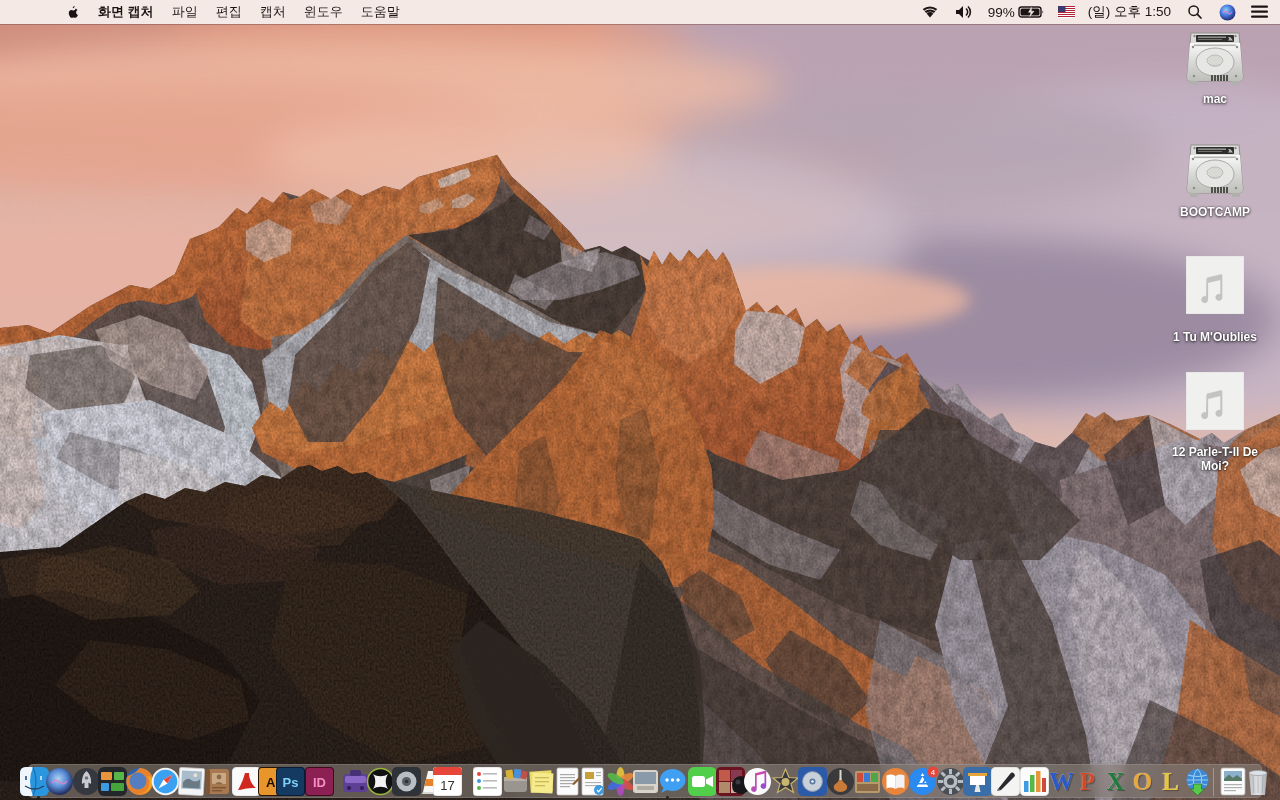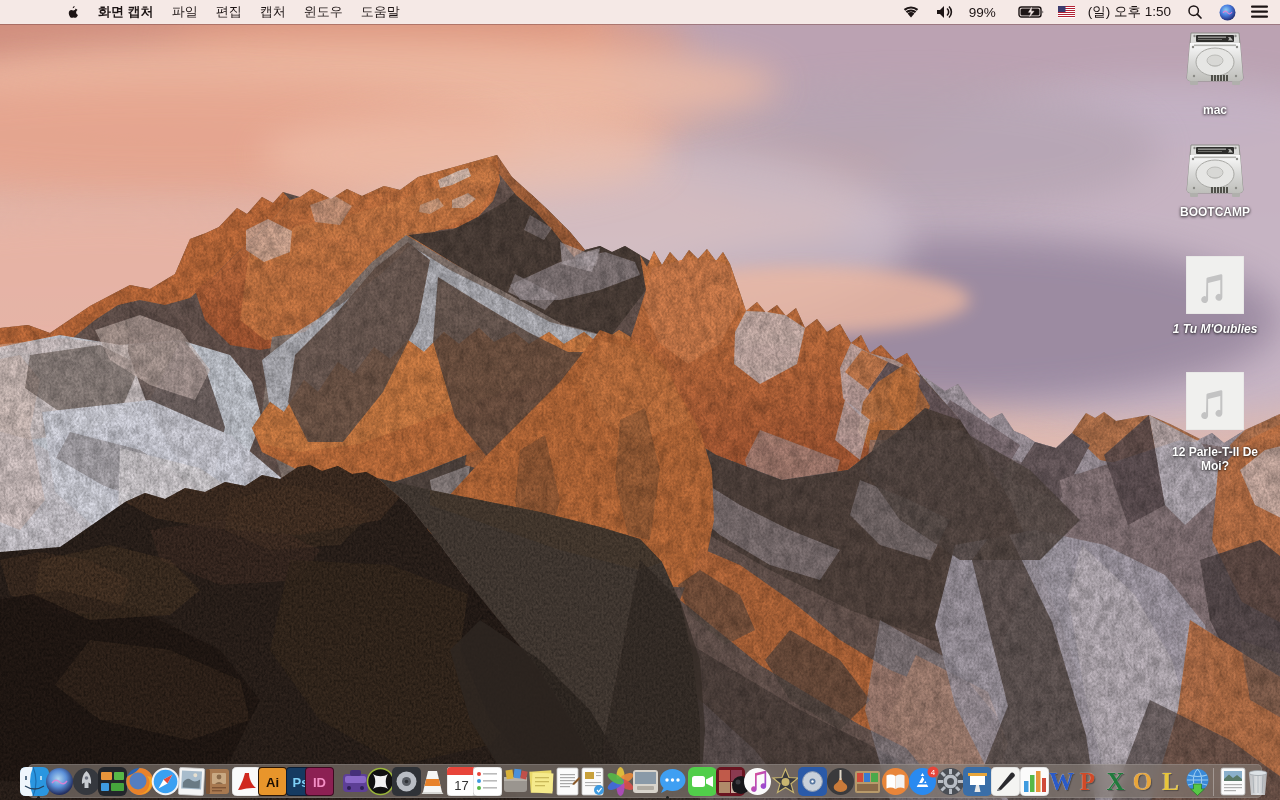--- a/index.html
+++ b/index.html
@@ -209,21 +209,21 @@
 <svg width="20" height="16" viewBox="0 0 20 16" style="margin-right:14px">
       <path d="M10 13.6 L6.6 9.4 a5.4 5.4 0 0 1 6.8 0 Z" fill="#1c1414"></path>
       <path d="M4.7 7.3 a8.3 8.3 0 0 1 10.6 0 L13.9 9 a6.1 6.1 0 0 0 -7.8 0 Z" fill="#1c1414"></path>
       <path d="M2.8 5 a11.3 11.3 0 0 1 14.4 0 L15.8 6.7 a9.1 9.1 0 0 0 -11.6 0 Z" fill="#1c1414"></path>
     </svg>
 <svg width="22" height="16" viewBox="0 0 22 16" style="margin-right:12px">
       <path d="M2 6 h3 l4-4 v12 l-4-4 H2 Z" fill="#1c1414"></path>
       <path d="M12 4.5 a4.5 4.5 0 0 1 0 7" stroke="#1c1414" stroke-width="1.6" fill="none"></path>
       <path d="M14 2.5 a7.5 7.5 0 0 1 0 11" stroke="#1c1414" stroke-width="1.6" fill="none"></path>
     </svg>
-<span style="margin-right:22px">99%</span>
+<span style="margin-right:3px">99%</span>
 <svg width="28" height="16" viewBox="0 0 28 16" style="margin-right:12px">
       <rect x="1" y="3" width="22" height="10" rx="2.5" fill="none" stroke="#1c1414" stroke-width="1.4"></rect>
       <rect x="2.5" y="4.5" width="19" height="7" rx="1.5" fill="#1c1414"></rect>
       <path d="M24.5 6.5 a2 2 0 0 1 0 3 Z" fill="#1c1414"></path>
       <path d="M13.5 3.5 L10.5 8.3 h2.6 l-1.4 4.2 4.3-5.3 h-2.8 Z" fill="#f5e9e6" stroke="#f5e9e6" stroke-width=".5"></path>
     </svg>
 <svg width="17" height="12" viewBox="0 0 17 12" style="margin-right:13px">
       <rect width="17" height="12" fill="#b22234"></rect>
       <rect y="1" width="17" height="1" fill="#fff"></rect>
       <rect y="3" width="17" height="1" fill="#fff"></rect>
@@ -286,21 +286,21 @@
           <rect x="42" y="46" width="2" height="6"></rect>
         </g>
 <rect x="6" y="52" width="8" height="4" rx="1" fill="#b0b0ac"></rect>
         <rect x="48" y="52" width="8" height="4" rx="1" fill="#b0b0ac"></rect>
 <circle cx="9" cy="18" r="1.2" fill="#8a8a86"></circle>
         <circle cx="53" cy="18" r="1.2" fill="#8a8a86"></circle>
         <circle cx="10" cy="47" r="1.2" fill="#8a8a86"></circle>
         <circle cx="52" cy="47" r="1.2" fill="#8a8a86"></circle>
         <circle cx="10.5" cy="7" r="1.2" fill="#8a8a86"></circle>
         <circle cx="51.5" cy="7" r="1.2" fill="#8a8a86"></circle>
-      </svg> <div style="margin-top:13px">mac</div></div>
+      </svg> <div style="margin-top:2px">mac</div></div>
 <div class="ic" style="left:1184px;top:141px;width:62px;"> <svg width="62" height="58" viewBox="0 0 62 58">
         <defs>
           <linearGradient id="drvb" x1="0" y1="0" x2="0" y2="1">
             <stop offset="0" stop-color="#fafafa"></stop>
             <stop offset=".55" stop-color="#d6d6d4"></stop>
             <stop offset="1" stop-color="#bebeba"></stop>
           </linearGradient>
         </defs>
 <path d="M7 4 L55 4 L59 49 Q59 52 55 52 L7 52 Q3 52 3 49 Z" fill="#dcdcda" stroke="#8e8e8a" stroke-width="1"></path>
 <path d="M6 14 L56 14 L59 49 Q59 52 55 52 L7 52 Q3 52 3 49 Z" fill="url(#drvb)"></path>
@@ -327,21 +327,21 @@
         <circle cx="10" cy="47" r="1.2" fill="#8a8a86"></circle>
         <circle cx="52" cy="47" r="1.2" fill="#8a8a86"></circle>
         <circle cx="10.5" cy="7" r="1.2" fill="#8a8a86"></circle>
         <circle cx="51.5" cy="7" r="1.2" fill="#8a8a86"></circle>
       </svg> <div style="margin-top:3px;width:90px;margin-left:-14px;white-space:nowrap;">BOOTCAMP</div></div>
 <div class="ic" style="left:1186px;top:256px;width:58px;"><svg width="58" height="58" viewBox="0 0 58 58">
         <rect x="0" y="0" width="58" height="58" fill="#f0f0ee" stroke="#e2e2e0" stroke-width="1"></rect>
         <g fill="#c3c3c3">
           <path d="M22 40.5 a4.6 4.6 0 1 0 2.8 4.2 L24.8 22.5 L41 18.7 L41 37.5 a4.6 4.6 0 1 0 2.8 4.2 L43.8 12.5 a1.6 1.6 0 0 0 -2-1.5 L24 15.4 a1.8 1.8 0 0 0 -1.4 1.7 Z" transform="translate(3.5,10) scale(0.75)"></path>
         </g>
-      </svg> <div style="margin-top:5px;width:120px;margin-left:-31px;white-space:nowrap;font-style:italic;">1 Tu M'Oublies</div></div>
+      </svg> <div style="margin-top:13px;width:120px;margin-left:-31px;white-space:nowrap;">1 Tu M'Oublies</div></div>
 <div class="ic" style="left:1186px;top:372px;width:58px;"> <svg width="58" height="58" viewBox="0 0 58 58">
         <rect x="0" y="0" width="58" height="58" fill="#f0f0ee" stroke="#e2e2e0" stroke-width="1"></rect>
         <g fill="#c3c3c3">
           <path d="M22 40.5 a4.6 4.6 0 1 0 2.8 4.2 L24.8 22.5 L41 18.7 L41 37.5 a4.6 4.6 0 1 0 2.8 4.2 L43.8 12.5 a1.6 1.6 0 0 0 -2-1.5 L24 15.4 a1.8 1.8 0 0 0 -1.4 1.7 Z" transform="translate(3.5,10) scale(0.75)"></path>
         </g>
       </svg> <div style="margin-top:12px;width:104px;margin-left:-23px;">12 Parle-T-Il De Moi?</div></div>
 </div>
 <div id="dock"></div>
 <div id="dockicons">
     <div class="dk" style="left:20px;"><svg width="29" height="29">
@@ -405,21 +405,21 @@
       </svg></div>
 <div class="dk" style="left:232px;"><svg width="29" height="29">
         <rect width="29" height="29" rx="5" fill="#fafafa" stroke="#d0d0d0" stroke-width=".8"></rect>
         <path d="M6 23 C10 16 12 10 13 6 L17 6 C17 12 20 18 24 21 C19 21 15 21 12 22 C10 22.5 8 23 6 23 Z M13.5 12 C14.5 15 16 17.5 17.5 19 C15.5 19.2 13.8 19.6 12.3 20 C13 17.5 13.3 14.5 13.5 12 Z" fill="#d0281e"></path>
       </svg></div>
 <div class="dk" style="left:258px;"><svg width="29" height="29">
         <rect width="29" height="29" rx="4" fill="#2a1505"></rect>
         <rect x="1" y="1" width="27" height="27" rx="3" fill="#e8952b"></rect>
         <text x="14.5" y="20" font-family="Liberation Sans" font-size="13" font-weight="bold" fill="#1d0f02" text-anchor="middle">Ai</text>
       </svg></div>
-<div class="dk" style="left:286px;"><svg width="29" height="29">
+<div class="dk" style="left:276px;"><svg width="29" height="29">
         <rect width="29" height="29" rx="4" fill="#0a1c33"></rect>
         <rect x="1" y="1" width="27" height="27" rx="3" fill="#153a61"></rect>
         <text x="14.5" y="20" font-family="Liberation Sans" font-size="13" font-weight="bold" fill="#7fd0f7" text-anchor="middle">Ps</text>
       </svg></div>
 <div class="dk" style="left:305px;"><svg width="29" height="29">
         <rect width="29" height="29" rx="4" fill="#3d0a20"></rect>
         <rect x="1" y="1" width="27" height="27" rx="3" fill="#8c2053"></rect>
         <text x="14.5" y="20" font-family="Liberation Sans" font-size="13" font-weight="bold" fill="#f48fc5" text-anchor="middle">ID</text>
       </svg></div>
 <div class="dk" style="left:341px;"><svg width="29" height="29">
@@ -438,21 +438,21 @@
         <rect width="29" height="29" rx="5" fill="#2f3237"></rect>
         <circle cx="14.5" cy="14.5" r="10" fill="#b9bdc4"></circle>
         <circle cx="14.5" cy="14.5" r="4.5" fill="#585c63"></circle>
         <circle cx="14.5" cy="14.5" r="1.8" fill="#2f3237"></circle>
       </svg></div>
 <div class="dk" style="left:418px;"><svg width="29" height="29">
         <path d="M10 4 L19 4 L24 25 L5 25 Z" fill="#f6f6f4"></path>
         <path d="M8.2 12 L20.8 12 L22.5 19 L6.5 19 Z" fill="#e8822a"></path>
         <path d="M5 25 L24 25 L25.5 27 L3.5 27 Z" fill="#d8d8d4"></path>
       </svg></div>
-<div class="dk" style="left:447px;"><svg width="29" height="29">
+<div class="dk" style="left:433px;"><svg width="29" height="29">
         <rect width="29" height="29" rx="4" fill="#fff" stroke="#c8c8c8" stroke-width=".8"></rect>
         <path d="M0 4 Q0 0 4 0 L25 0 Q29 0 29 4 L29 8 L0 8 Z" fill="#e8453a"></path>
         <text x="14.5" y="23" font-family="Liberation Sans" font-size="13" fill="#333" text-anchor="middle">17</text>
       </svg></div>
 <div class="dk" style="left:473px;"><svg width="29" height="29">
         <rect width="29" height="29" rx="4" fill="#fff" stroke="#c8c8c8" stroke-width=".8"></rect>
         <circle cx="6" cy="7" r="2" fill="#e8453a"></circle>
         <rect x="10" y="6" width="14" height="1.6" fill="#bbb"></rect>
         <circle cx="6" cy="14" r="2" fill="#3f9be0"></circle>
         <rect x="10" y="13" width="14" height="1.6" fill="#bbb"></rect>

